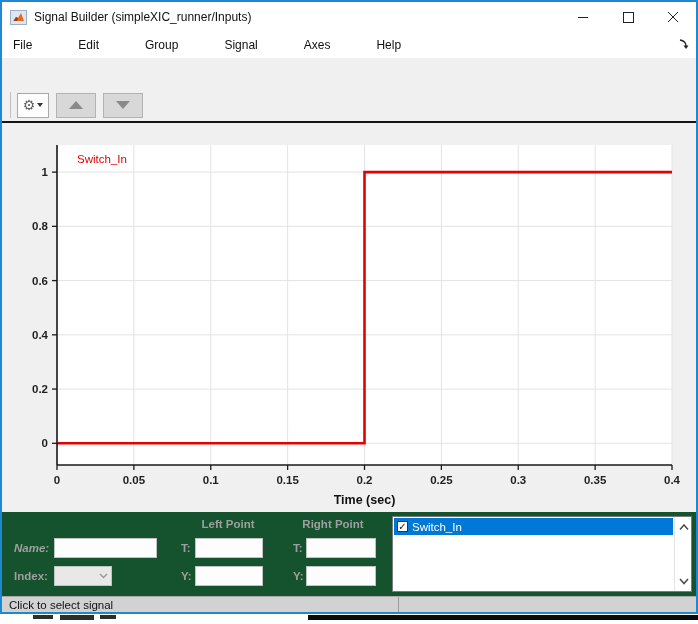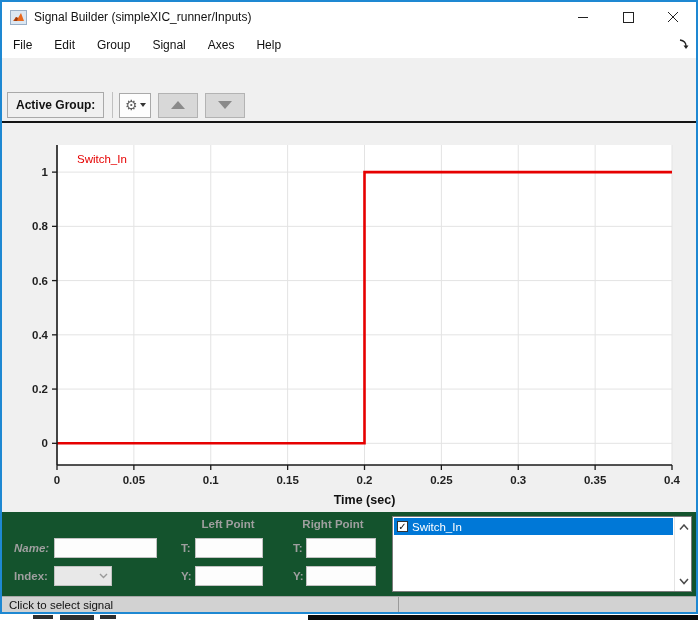--- a/index.html
+++ b/index.html
@@ -14,21 +14,21 @@
   .titlebar { position:absolute; left:0; top:0; right:0; height:30px; background:#fff;
               display:flex; align-items:center; }
   .app-icon { width:17px; height:15px; margin:0 7px 0 8px; background:#dce7f2;
               border:1px solid #9ab0c8; position:relative; flex:0 0 auto; }
   .app-icon svg { position:absolute; left:1px; top:1px; }
   .title-text { font-size:12px; color:#111; }
   .win-controls { margin-left:auto; display:flex; height:100%; }
   .win-btn { width:45px; height:100%; display:flex; align-items:center; justify-content:center; }
 
   .menubar { position:absolute; left:0; top:30px; right:0; height:26px; background:#fff;
-             display:flex; align-items:center; }
+             display:flex; align-items:center;gap:24px; }
   .menu-item { font-size:12px; color:#111; padding:4px 11px; }
   .dock-arrow { margin-left:auto; margin-right:6px; }
 
   .toolbar { position:absolute; left:0; top:56px; right:0; height:30px; background:#f0f0f0;
              border-top:1px solid #e0e0e0; border-bottom:1px solid #e0e0e0;
              display:flex; align-items:center; padding-left:5px;margin-top:32px; }
   .tbtn { width:27px; height:26px; display:flex; align-items:center; justify-content:center;
           background:transparent; border:1px solid transparent; position:relative; }
   .tbtn.active { background:#cfe7fa; border:1px solid #85c0ea; }
   .tsep { width:1px; height:21px; background:#bdbdbd; margin:0 4px; }
@@ -294,21 +294,20 @@
       <span class="tbtn">
         <svg width="17" height="17" viewBox="0 0 17 17">
           <rect x="1.5" y="1.5" width="14" height="14" rx="1.5" fill="#fdfdfd" stroke="#8f8f8f" stroke-width="1"></rect>
           <path d="M4,4 L8,8 M8,4 L4,8" stroke="#cc2222" stroke-width="1.7"></path>
           <path d="M8.5,11.5 L10.7,13.7 L14,8.5" fill="none" stroke="#2a8a2a" stroke-width="1.8"></path>
         </svg>
       </span>
     </div>
 
     <div class="grouprow">
-      <span class="group-label">Active Group:</span>
       <span class="group-sep"></span>
       <span class="gear-btn">
         <span class="gear-glyph">⚙</span>
         <svg width="6" height="4" viewBox="0 0 6 4">
             <polygon points="0,0 6,0 3,4" fill="#333"></polygon>
           </svg>
       </span>
       <span class="updown-btn">
           <span class="tri-up"></span>
         </span>

